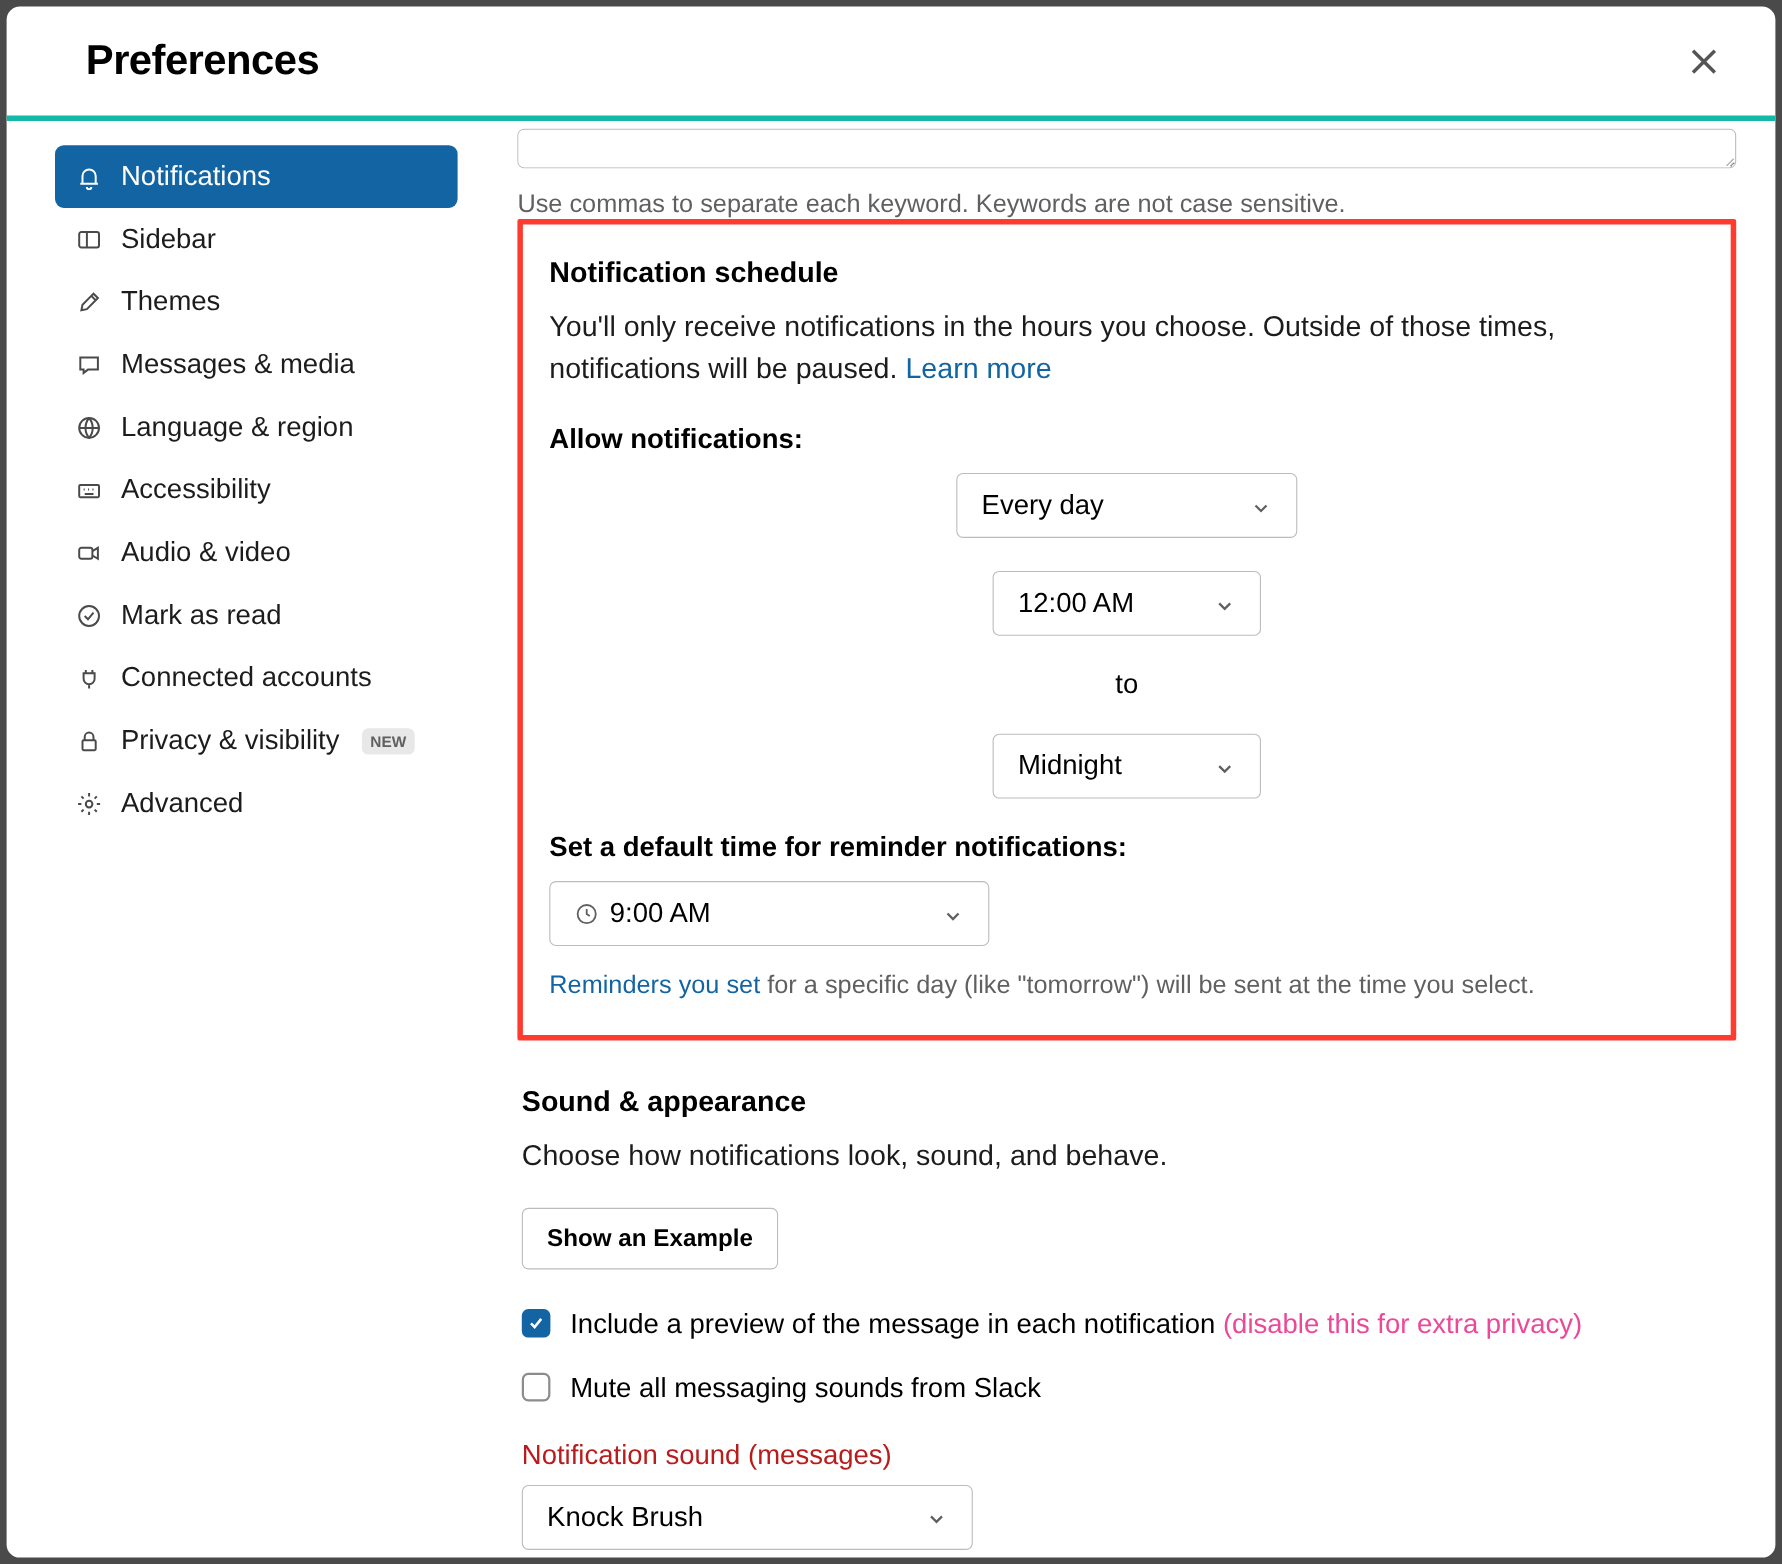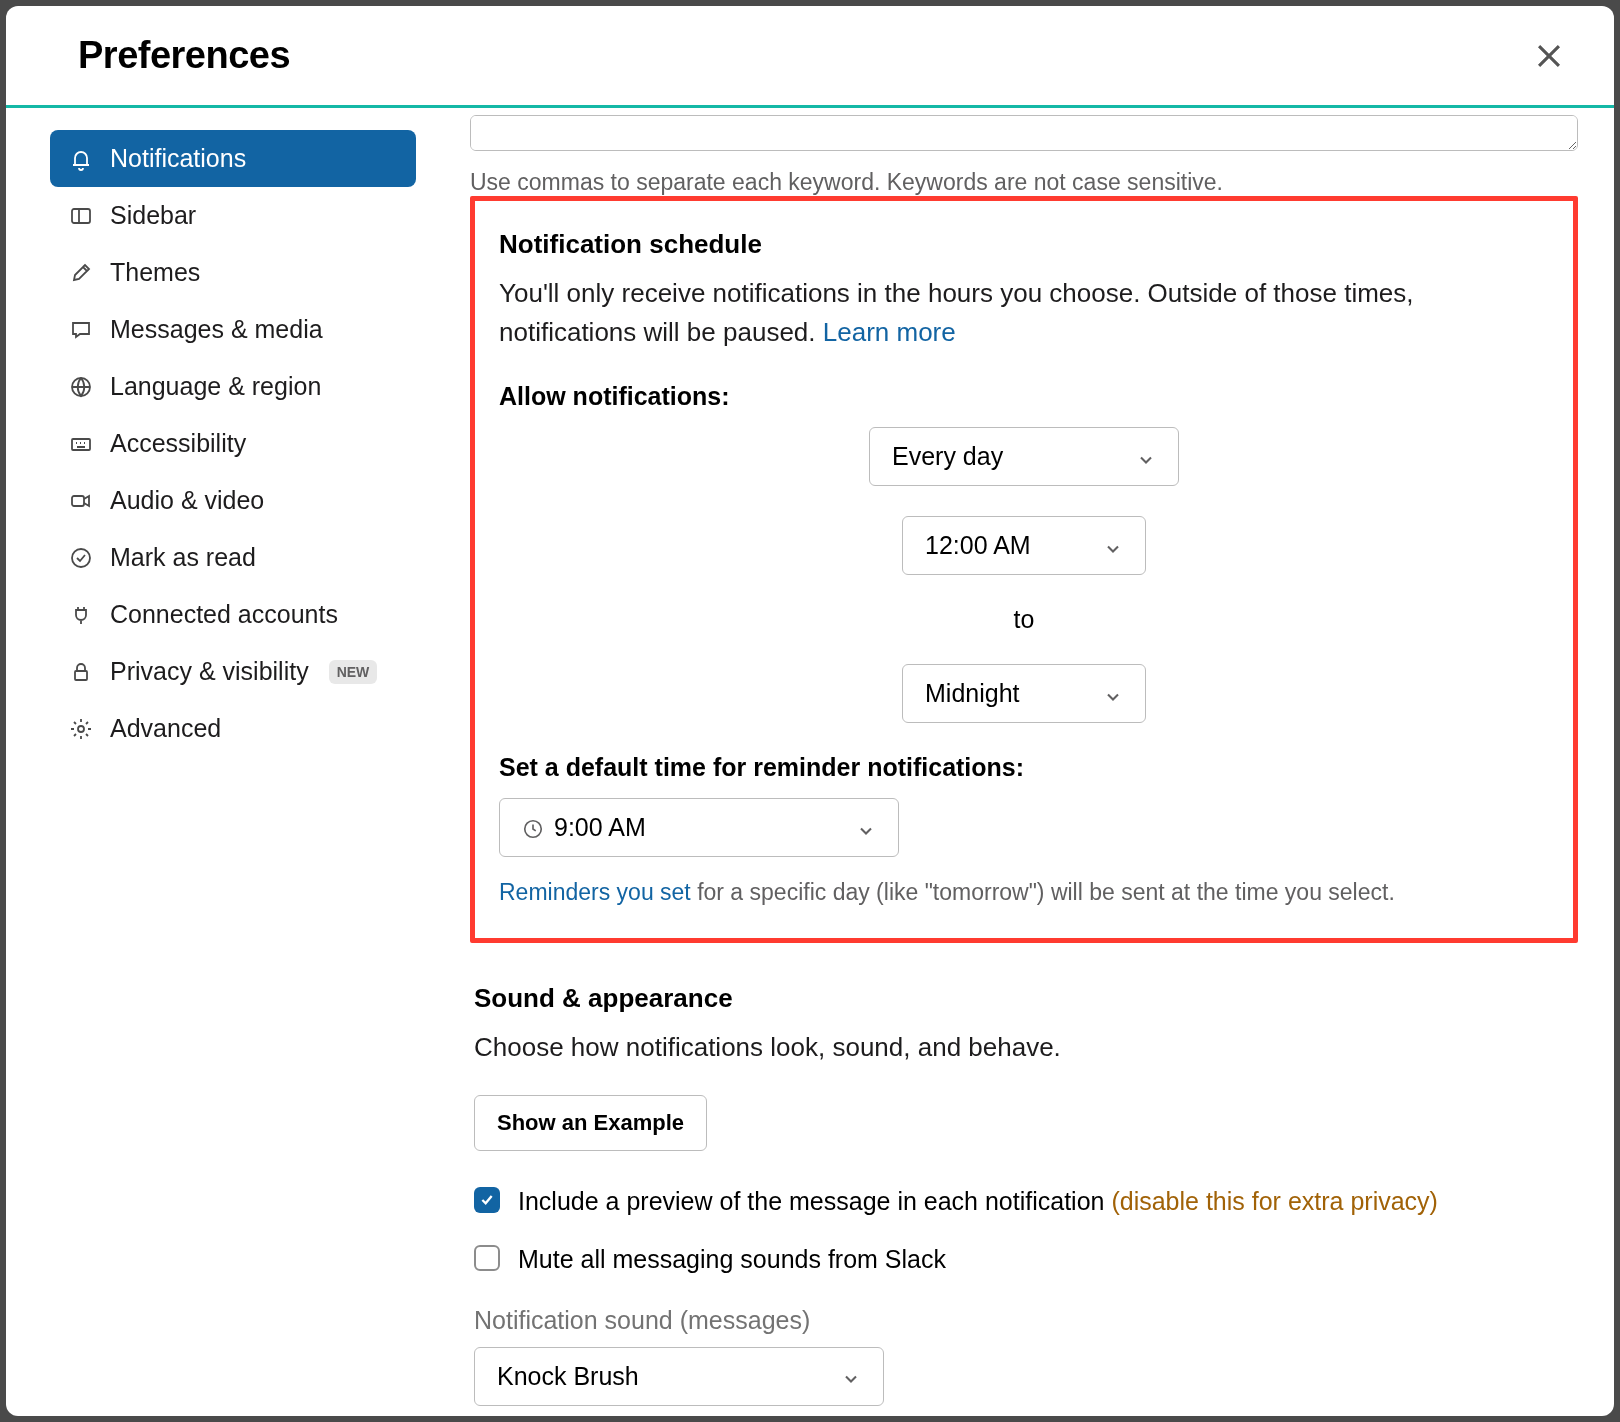--- a/index.html
+++ b/index.html
@@ -18,21 +18,21 @@
       height: 100%;
       overflow: hidden;
       display: flex;
       flex-direction: column;
     }
     .header {
       display: flex;
       justify-content: space-between;
       align-items: center;
       padding: 28px 48px 28px 72px;
-      border-bottom: 3px solid #14b8a6;
+      border-bottom: 5px solid #14b8a6;
     }
     .header h1 { font-size: 38px; font-weight: 800; letter-spacing: -0.5px; }
     .close-x { width: 34px; height: 34px; cursor: pointer; color: #555; }
     .close-x svg { width: 100%; height: 100%; }
     .body { display: flex; flex: 1; overflow: hidden; }
     .sidebar { width: 440px; padding: 22px 30px 0 44px; flex-shrink: 0; }
     .side-item {
       display: flex; align-items: center; gap: 16px;
       padding: 14px 18px; border-radius: 8px;
       font-size: 25px; color: #1d1c1d; cursor: pointer;
@@ -81,22 +81,22 @@
     }
     .check-row { display: flex; align-items: flex-start; gap: 18px; margin-top: 32px; }
     .checkbox {
       width: 26px; height: 26px; border-radius: 6px; flex-shrink: 0; margin-top: 4px;
       display: flex; align-items: center; justify-content: center; cursor: pointer;
     }
     .checkbox.checked { background: #1264a3; }
     .checkbox.unchecked { border: 2px solid #8c8c8c; background: #fff; }
     .checkbox svg { width: 16px; height: 16px; color: #fff; }
     .check-label { font-size: 25px; line-height: 1.45; }
-    .check-label .muted { color: #a16207; }
-    .field-label { font-size: 25px; color: #737373; margin-top: 28px; }
+    .check-label .muted { color: #ec4899; }
+    .field-label { font-size: 25px; color: #b91c1c; margin-top: 28px; }
   </style>
 </head>
 <body>
 
 <div class="modal">
   <div class="header">
     <h1>Preferences</h1>
     <div class="close-x">
       <svg viewBox="0 0 24 24" fill="none" stroke="currentColor" stroke-width="2.2">
           <path d="M5 5 L19 19 M19 5 L5 19"></path>

